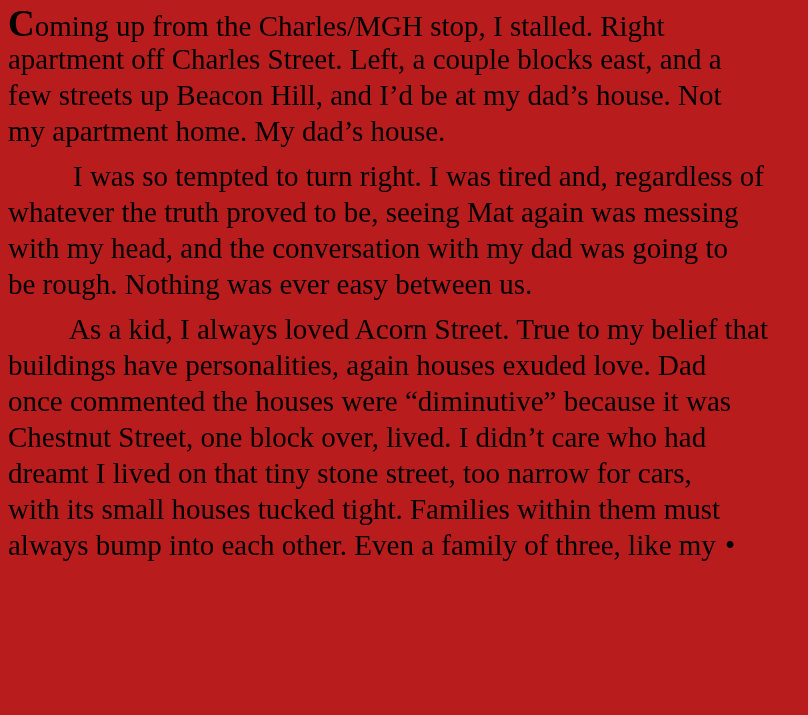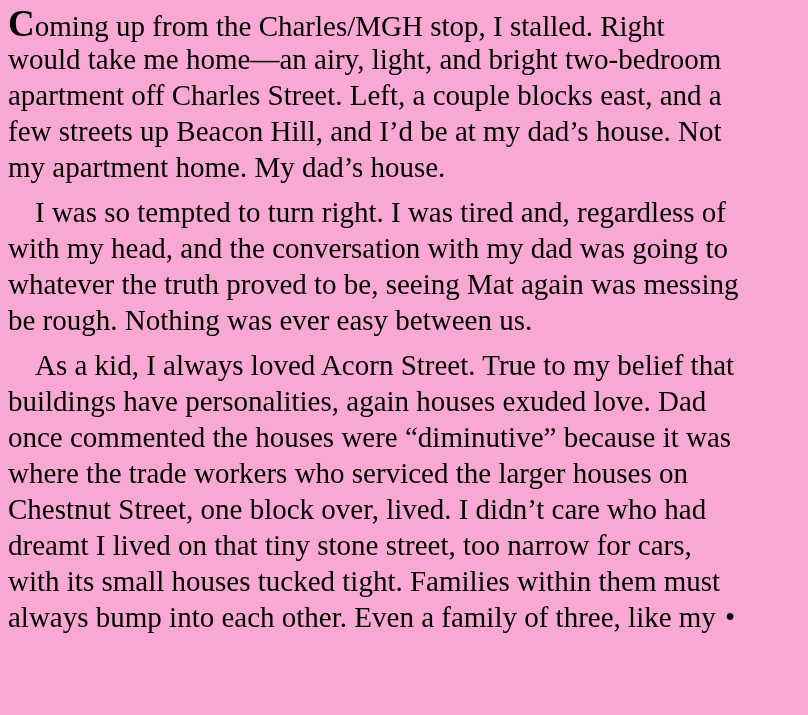--- a/index.html
+++ b/index.html
@@ -4,75 +4,73 @@
 <style>
   html, body {
     margin: 0;
     padding: 0;
     background: #ffffff;
   }
   .page {
     position: relative;
     width: 808px;
     height: 715px;
-    background: #f9a8d4;
+    background: #b91c1c;
     overflow: hidden;
     box-sizing: border-box;
     padding: 5px 6px 0 8px;
     font-family: "Liberation Serif", "DejaVu Serif", serif;
     font-size: 29px;
     line-height: 36px;
     color: #000000;
   }
   .paragraph { margin: 0; }
   .paragraph + .paragraph { margin-top: 9px; }
   .line {
     white-space: nowrap;
     height: 36px;
   }
-  .line.indent { padding-left: 27px; }
+  .line.indent { padding-left: 27px; text-align: center; }
   .lead-cap {
     font-weight: bold;
     font-size: 37px;
     line-height: 1;
   }
   .end-marker {
     display: inline-block;
     margin-left: 9px;
     font-size: 29px;
   }
 </style>
 </head>
 <body>
 
 <div class="page">
 
   <div class="paragraph">
     <div class="line">
       <span class="lead-cap">C</span><span>oming up from the Charles/MGH stop, I stalled. Right</span>
     </div>
-    <div class="line">would take me home—an airy, light, and bright two-bedroom</div>
     <div class="line">apartment off Charles Street. Left, a couple blocks east, and a</div>
     <div class="line">few streets up Beacon Hill, and I’d be at my dad’s house. Not</div>
     <div class="line">my apartment home. My dad’s house.</div>
   </div>
 
   <div class="paragraph">
     <div class="line indent">I was so tempted to turn right. I was tired and, regardless of</div>
+    <div class="line">whatever the truth proved to be, seeing Mat again was messing</div>
     <div class="line">with my head, and the conversation with my dad was going to</div>
-    <div class="line">whatever the truth proved to be, seeing Mat again was messing</div>
     <div class="line">be rough. Nothing was ever easy between us.</div>
   </div>
 
 
   <div class="paragraph">
     <div class="line indent">As a kid, I always loved Acorn Street. True to my belief that</div>
     <div class="line">buildings have personalities, again houses exuded love. Dad</div>
     <div class="line">once commented the houses were “diminutive” because it was</div>
-    <div class="line">where the trade workers who serviced the larger houses on</div>
     <div class="line">Chestnut Street, one block over, lived. I didn’t care who had</div>
     <div class="line">dreamt I lived on that tiny stone street, too narrow for cars,</div>
     <div class="line">with its small houses tucked tight. Families within them must</div>
     <div class="line">
       <span>always bump into each other. Even a family of three, like my</span><span class="end-marker">•</span>
     </div>
   </div>
 
 </div>
 

